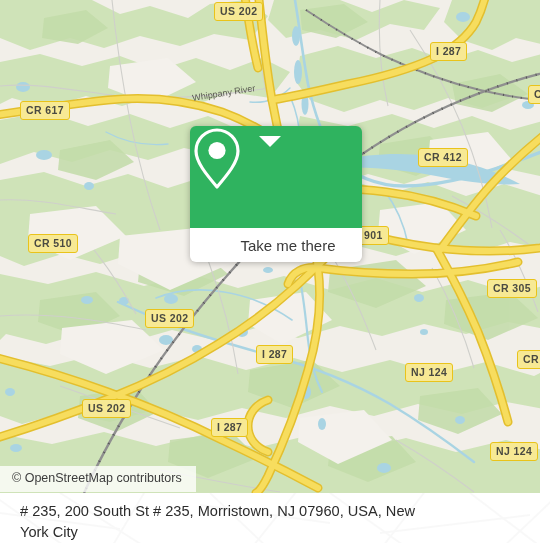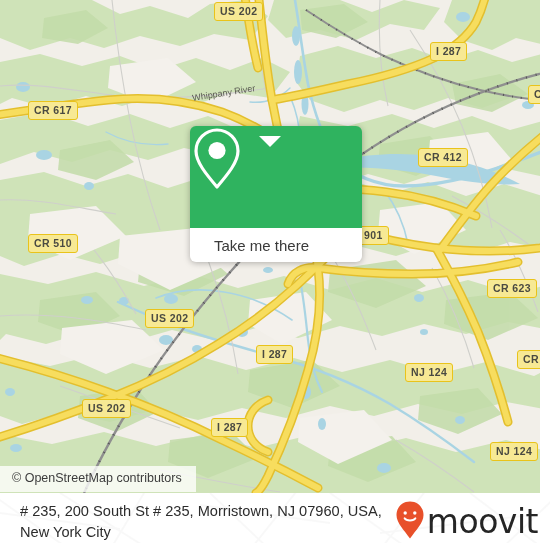--- a/index.html
+++ b/index.html
@@ -66,21 +66,21 @@
   .popup-head {
     height:102px;
     background:#2fb35f;
     border-radius:6px 6px 0 0;
     display:flex; align-items:center; justify-content:center;
   }
   .popup-body {
     height:34px;
     background:#ffffff;
     border-radius:0 0 6px 6px;
-    display:flex; align-items:center; justify-content:flex-start;padding-left:24px;
+    display:flex; align-items:center; justify-content:center;padding-left:24px;
   }
   .popup-label {
     color:#3a3a3a;
     font-size:15px;
     line-height:1;
     font-family:"Liberation Sans", sans-serif;
   }
   .popup-tail {
     position:absolute;
     left:50%; top:136px;
@@ -286,26 +286,26 @@
           <path d="M296,190 C284,200 278,214 282,228 C286,242 298,250 312,250"></path>
           <path d="M318,268 C304,266 292,272 288,284"></path>
           <path d="M268,400 C256,404 248,414 248,426 C248,438 256,448 268,452"></path>
         </g>
       </g>
     </svg>
 
     <div>
       <div class="shield" style="left:214px;top:2px">US 202</div>
       <div class="shield" style="left:430px;top:42px">I 287</div>
-      <div class="shield" style="left:28px;top:101px">CR 617</div>
+      <div class="shield" style="left:20px;top:101px">CR 617</div>
       <div class="shield" style="left:528px;top:85px">CR</div>
       <div class="shield" style="left:418px;top:148px">CR 412</div>
       <div class="shield" style="left:28px;top:234px">CR 510</div>
       <div class="shield" style="left:358px;top:226px">901</div>
-      <div class="shield" style="left:487px;top:279px">CR 623</div>
+      <div class="shield" style="left:487px;top:279px">CR 305</div>
       <div class="shield" style="left:145px;top:309px">US 202</div>
       <div class="shield" style="left:256px;top:345px">I 287</div>
       <div class="shield" style="left:517px;top:350px">CR 62</div>
       <div class="shield" style="left:405px;top:363px">NJ 124</div>
       <div class="shield" style="left:82px;top:399px">US 202</div>
       <div class="shield" style="left:211px;top:418px">I 287</div>
       <div class="shield" style="left:490px;top:442px">NJ 124</div>
     </div>
 
     <div class="water-label" style="left:192px;top:88px;transform:rotate(-9deg)">Whippany River</div>
@@ -340,27 +340,16 @@
         <path d="M430,-8 L380,57"></path>
           <path d="M470,0 L545,57"></path>
           <path d="M560,0 L500,57"></path>
         <path d="M0,20 L120,36"></path>
           <path d="M200,12 L330,30"></path>
           <path d="M380,40 L530,22"></path>
       </g>
     </svg>
     <div class="footer-inner">
       <div class="address"># 235, 200 South St # 235, Morristown, NJ 07960, USA, New York City</div>
-      <div class="brand">
-        <span>
-          <svg width="30" height="40" viewBox="0 0 30 40">
-            <path d="M15 1.5 C7.3 1.5 1.5 7.3 1.5 15 C1.5 23 9 30 15 38.5 C21 30 28.5 23 28.5 15 C28.5 7.3 22.7 1.5 15 1.5 Z" fill="#e8502a"></path>
-            <circle cx="10.2" cy="13" r="1.7" fill="#ffffff"></circle>
-            <circle cx="19.8" cy="13" r="1.7" fill="#ffffff"></circle>
-            <path d="M9.6 18.2 C11.4 21.2 18.6 21.2 20.4 18.2" fill="none" stroke="#ffffff" stroke-width="1.9" stroke-linecap="round"></path>
-          </svg>
-        </span>
-        <span class="brand-word">moovit</span>
-      </div>
     </div>
   </div>
 
 </div>
 
 </body></html>

